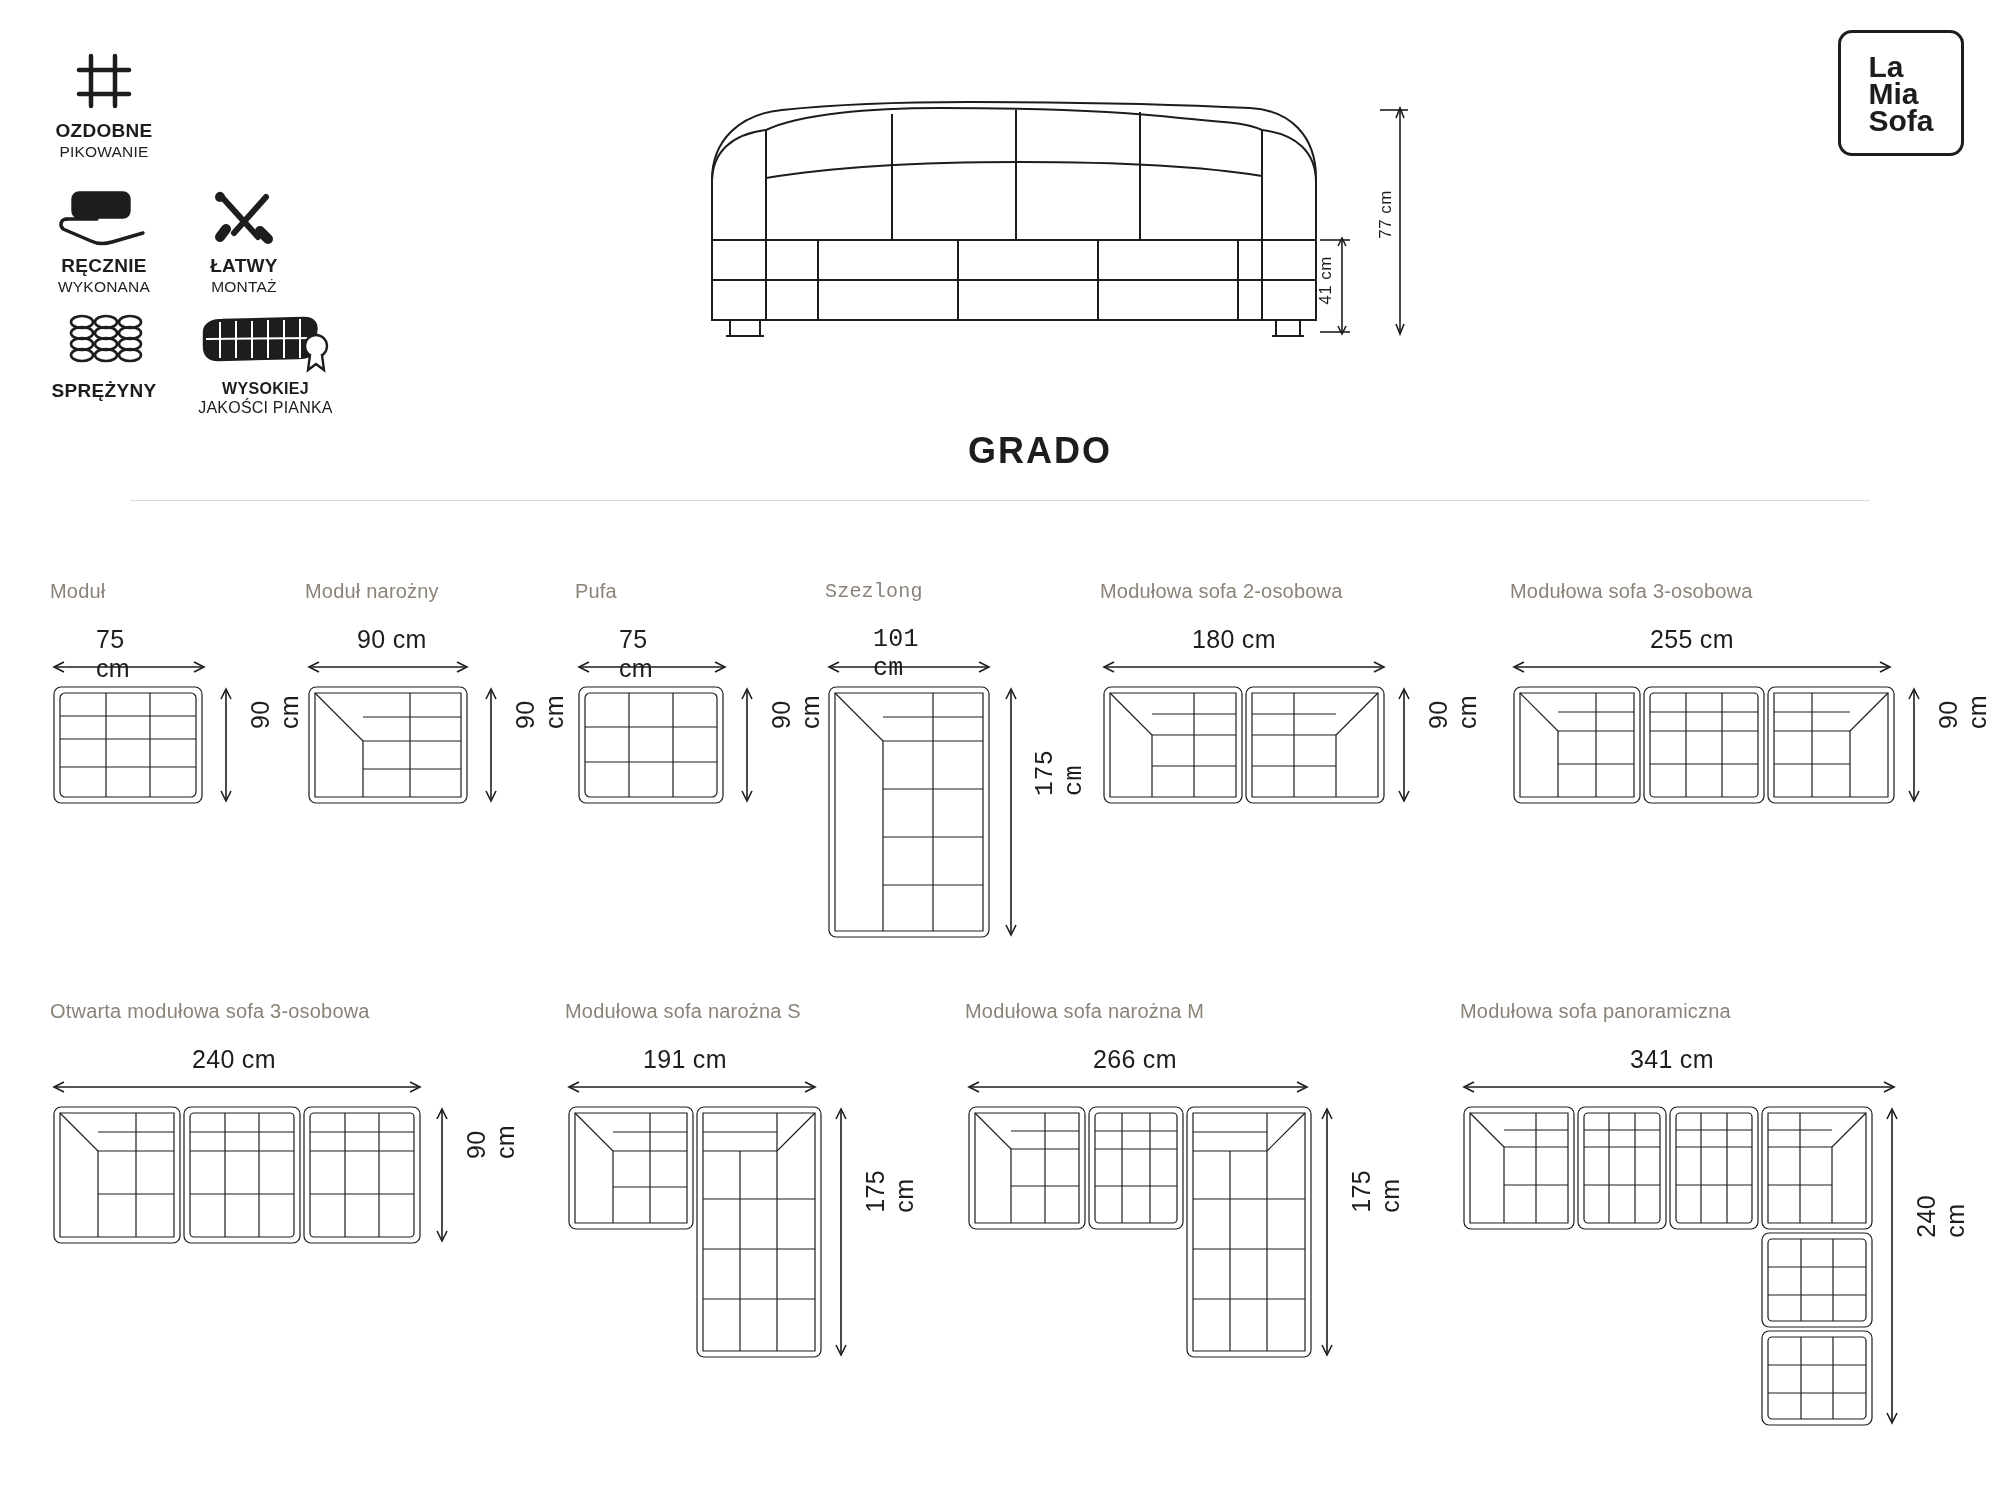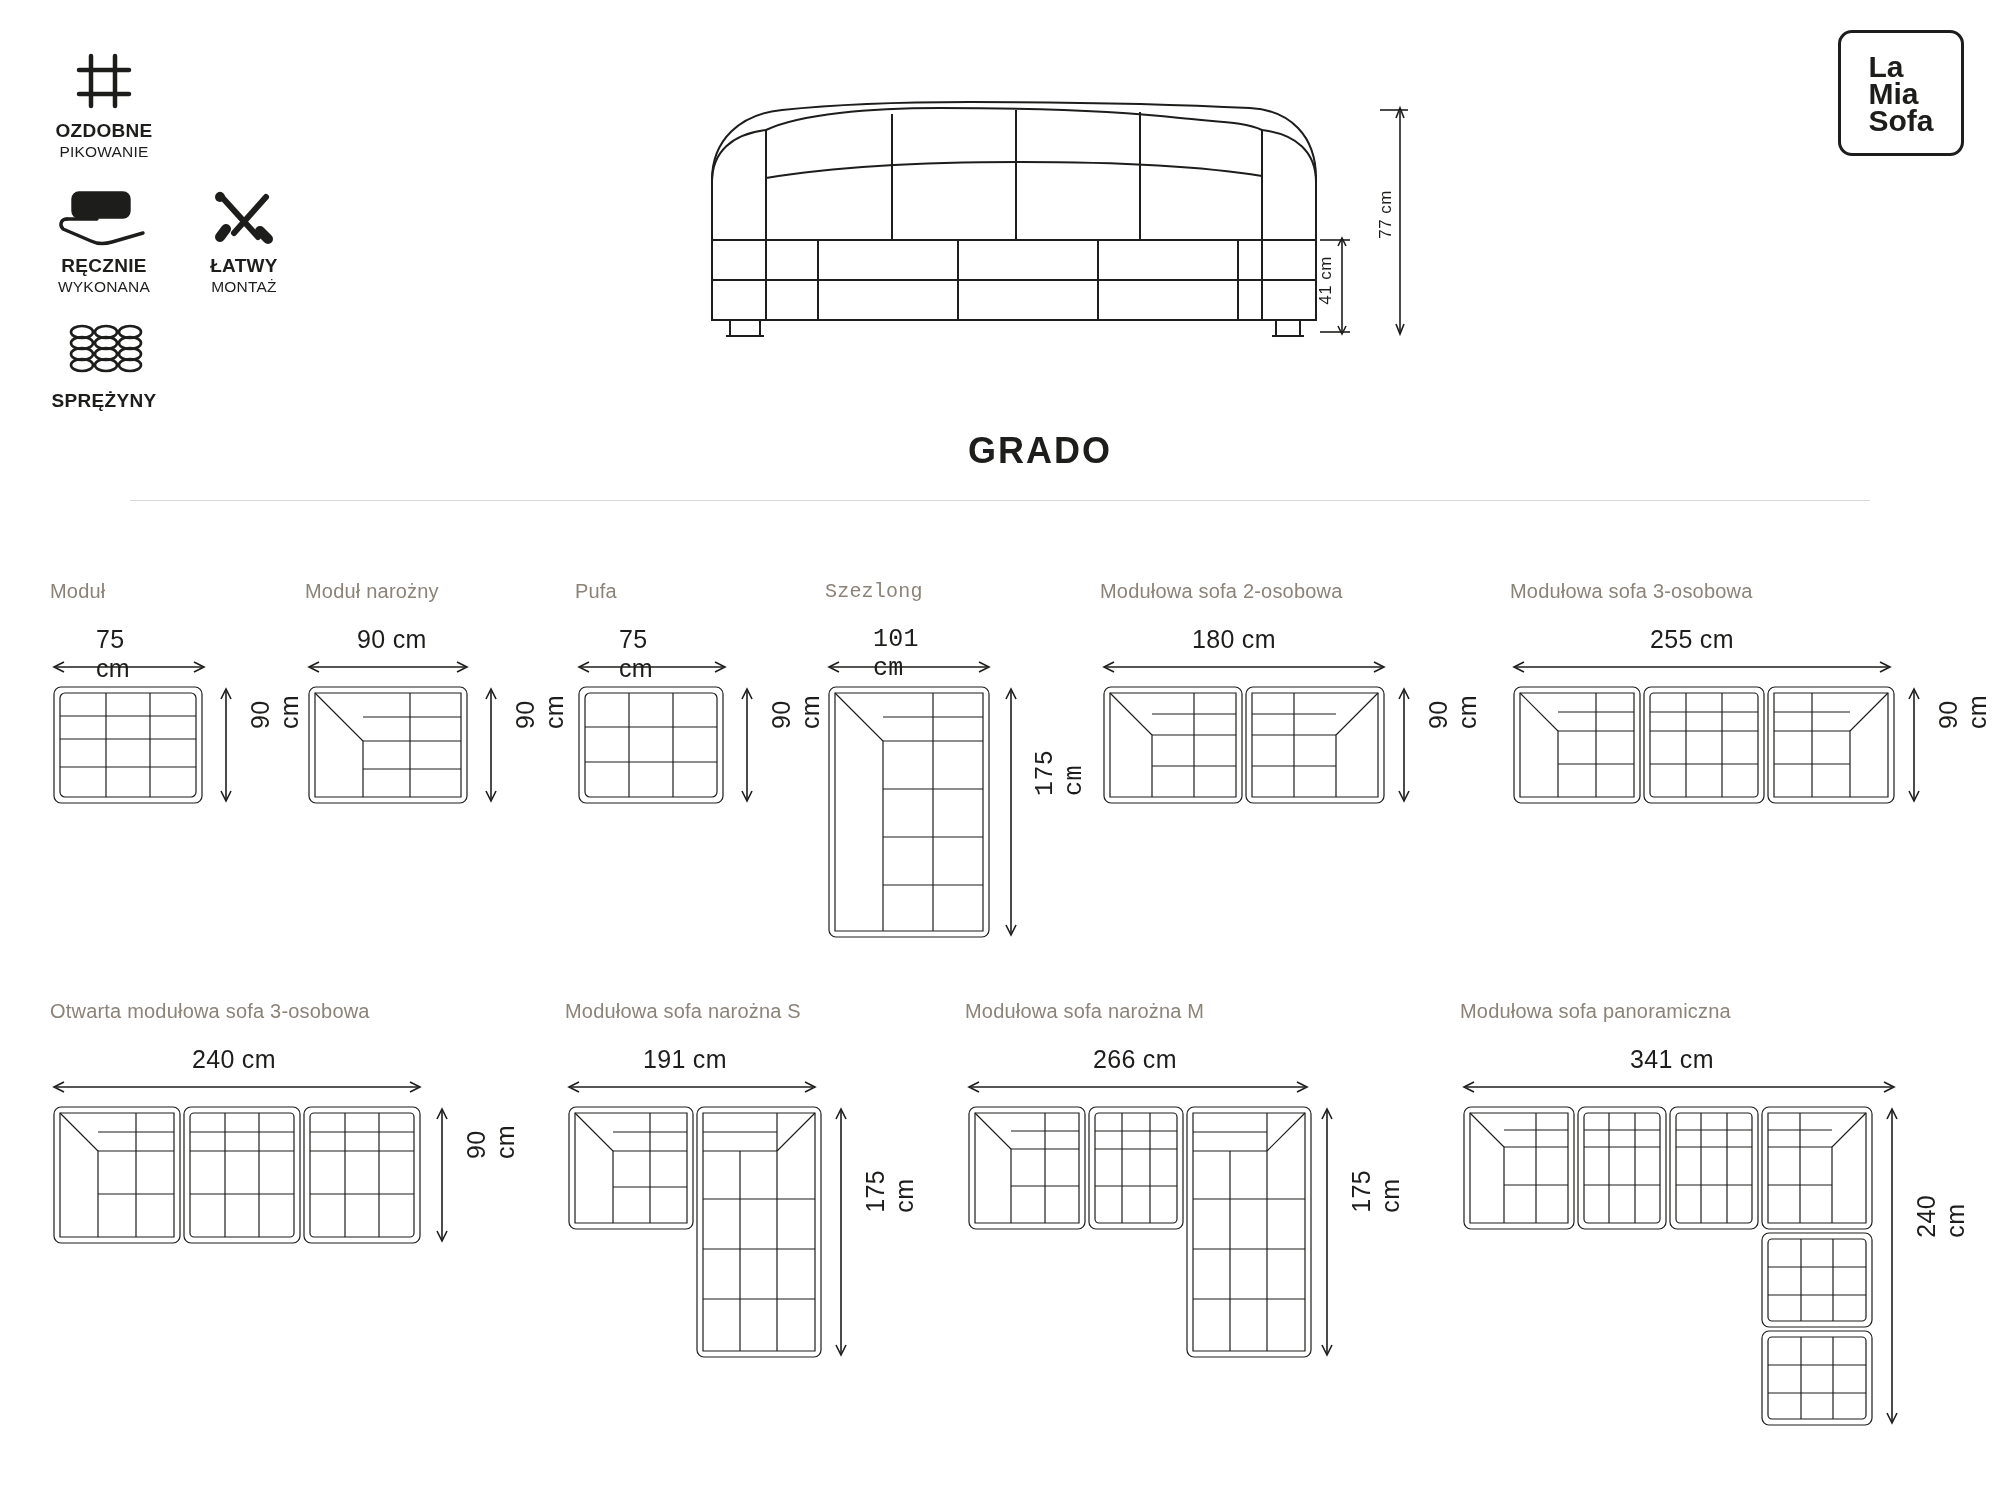--- a/index.html
+++ b/index.html
@@ -67,21 +67,21 @@
               <line x1="8" y1="44" x2="58" y2="44"></line>
             </g>
           </svg>
         </div>
         <div class="t1">OZDOBNE</div>
         <div class="t2">PIKOWANIE</div>
       </div>
 
     </div>
 
-    <div class="feat-row" style="margin-bottom:14px;">
+    <div class="feat-row" style="margin-bottom:4px;">
       <div class="feat" style="width:140px;">
         <div class="ico">
           <svg width="94" height="62" viewBox="0 0 94 62">
             <g fill="none" stroke="#1d1d1b" stroke-width="3.4" stroke-linejoin="round" stroke-linecap="round">
               <rect x="16" y="6" width="56" height="24" rx="6" fill="#1d1d1b"></rect>
               <path d="M10 32 C4 32 2 38 6 42 L34 54 C40 57 48 57 55 55 L86 46"></path>
               <path d="M10 32 L40 32"></path>
             </g>
           </svg>
         </div>
@@ -128,20 +128,43 @@
                   <ellipse cx="66" cy="25" rx="11" ry="6"></ellipse>
                 <ellipse cx="66" cy="36" rx="11" ry="6"></ellipse>
                   <ellipse cx="66" cy="47" rx="11" ry="6"></ellipse>
               </g>
             </g>
           </svg>
         </div>
         <div class="t1">SPRĘŻYNY</div>
       </div>
 
+      <div class="feat" style="width:175px;margin-left:4px;">
+        <div class="ico">
+          <svg width="140" height="66" viewBox="0 0 140 66">
+            <g fill="none" stroke="#1d1d1b" stroke-width="2.4">
+              <path d="M8 24 C8 16 16 12 26 12 L108 10 C118 10 122 16 120 24 L120 38
+                       C120 46 112 50 102 50 L22 52 C12 52 8 46 8 38 Z" fill="#1d1d1b"></path>
+              <g stroke="#ffffff" stroke-width="2">
+                <line x1="24" y1="14" x2="24" y2="50"></line>
+                  <line x1="40" y1="13" x2="40" y2="50"></line>
+                <line x1="56" y1="13" x2="56" y2="50"></line>
+                  <line x1="72" y1="12" x2="72" y2="50"></line>
+                <line x1="88" y1="12" x2="88" y2="50"></line>
+                  <line x1="104" y1="11" x2="104" y2="50"></line>
+                <line x1="10" y1="31" x2="120" y2="30"></line>
+              </g>
+              <circle cx="120" cy="38" r="11" fill="#ffffff" stroke="#1d1d1b" stroke-width="2.4"></circle>
+              <path d="M114 47 L112 62 L120 56 L128 62 L126 47" fill="#ffffff" stroke="#1d1d1b" stroke-width="2.4"></path>
+            </g>
+          </svg>
+        </div>
+        <div class="t1 sm">WYSOKIEJ</div>
+        <div class="t2 sm">JAKOŚCI PIANKA</div>
+      </div>
     </div>
   </div>
 
   <div class="logo">
     <div class="logo-txt">
       <div>La</div>
       <div>Mia</div>
       <div>Sofa</div>
     </div>
   </div>

